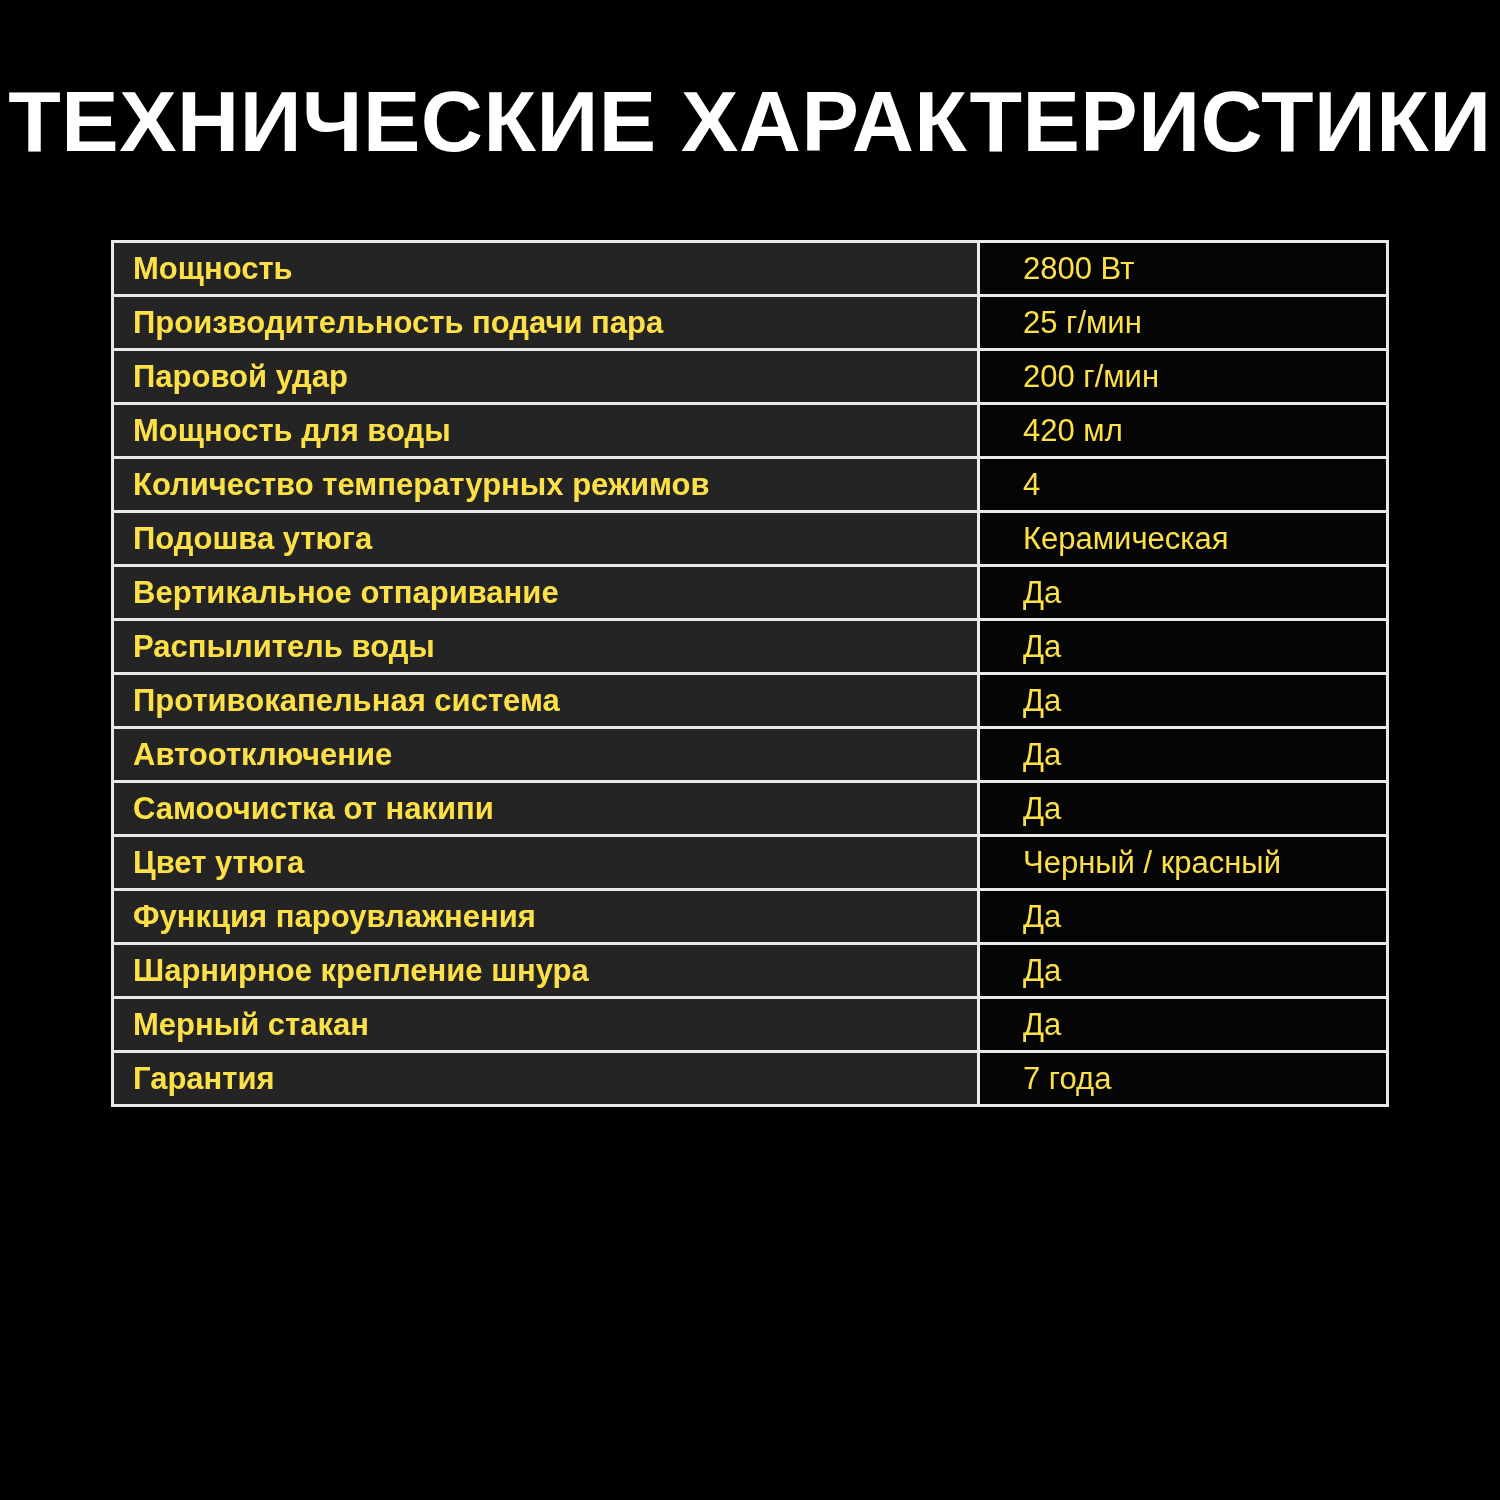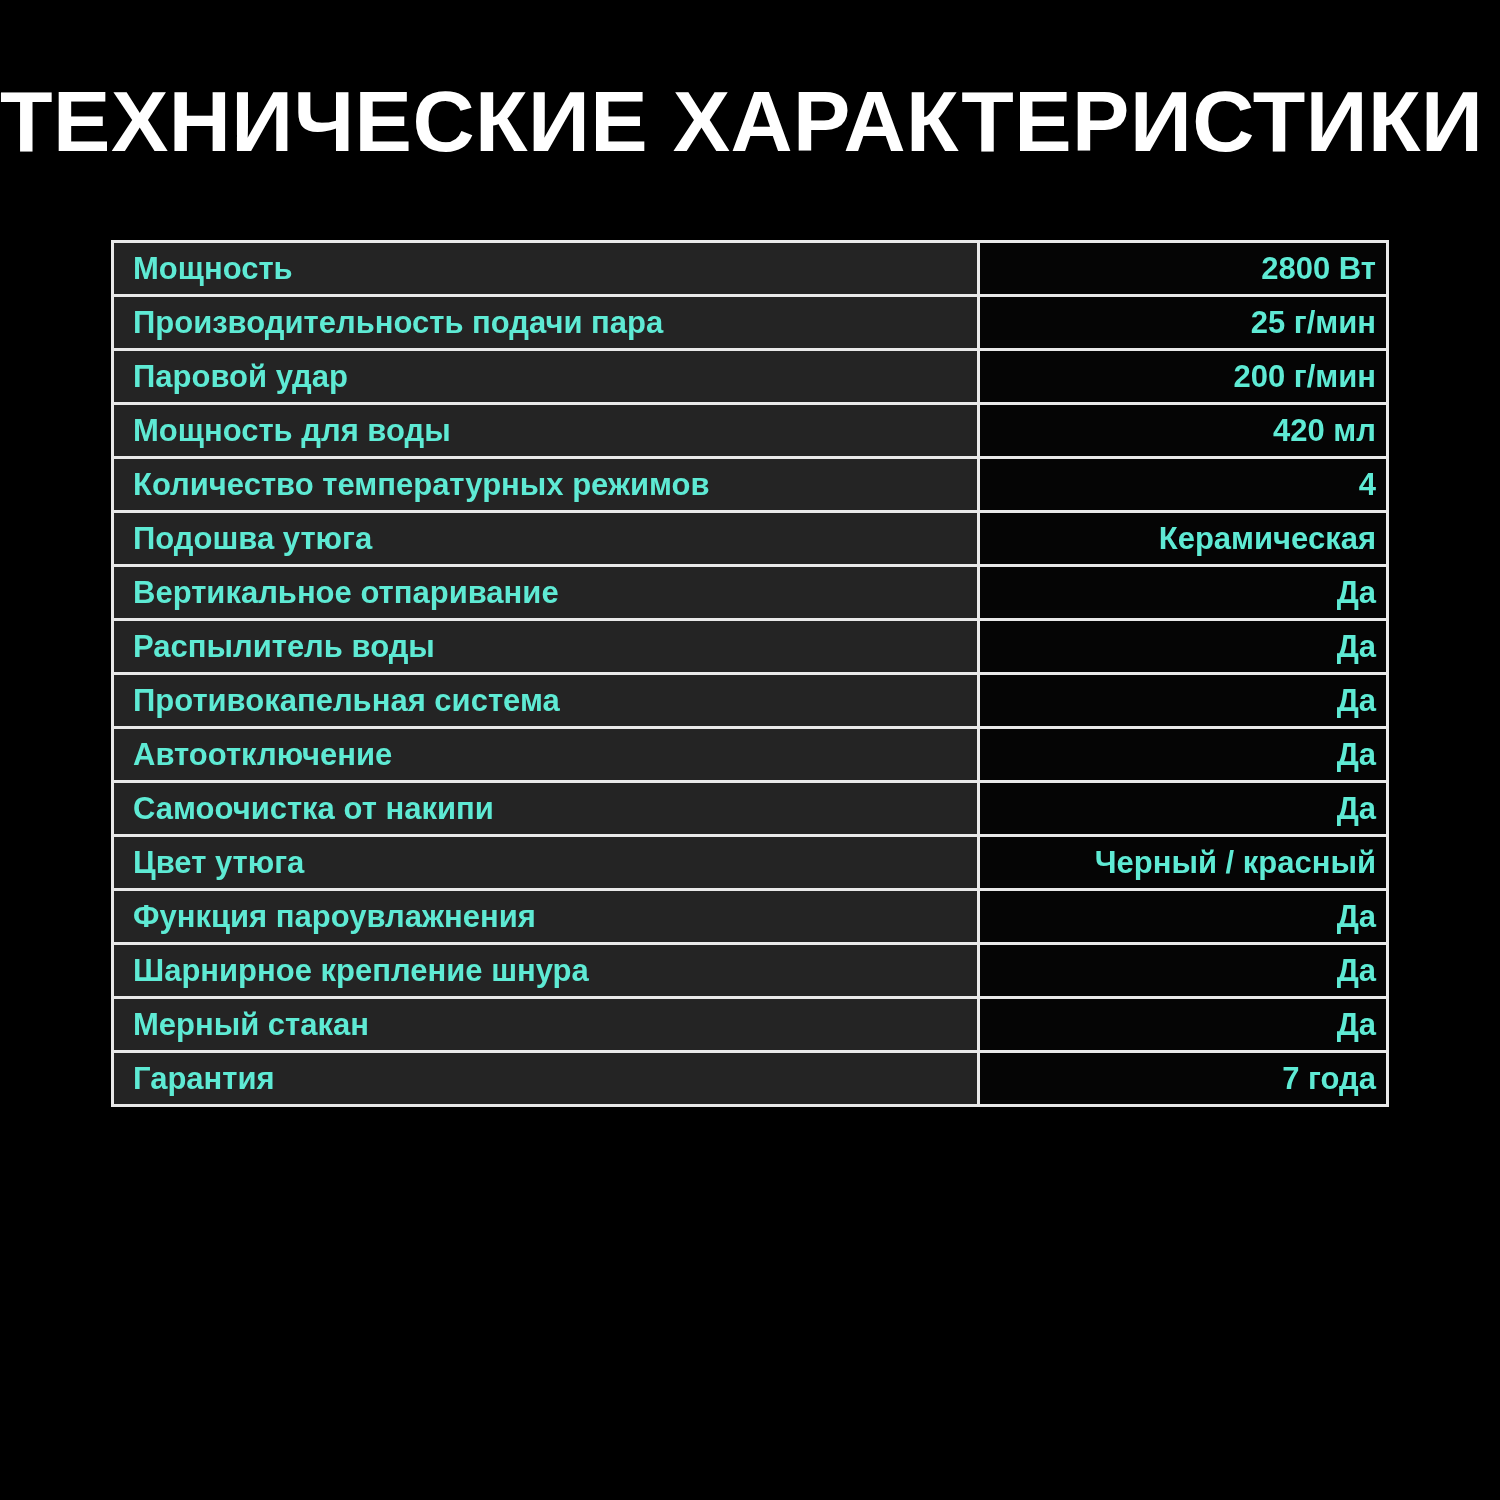--- a/index.html
+++ b/index.html
@@ -13,57 +13,56 @@
     font-family: "Liberation Sans", sans-serif;
     position: relative;
     overflow: hidden;
   }
   .title {
     position: absolute;
     top: 72px;
     left: 0;
     width: 1500px;
     margin: 0;
-    text-align: left;
+    text-align: center;
     color: #ffffff;
     font-size: 86px;
     font-weight: bold;
     letter-spacing: 0.5px;
     white-space: nowrap;
   }
   table.spec-table {
     position: absolute;
     left: 111px;
     top: 240px;
     width: 1278px;
     height: 866px;
     border-collapse: collapse;
     table-layout: fixed;
   }
   table.spec-table td {
     border: 3px solid #e9e9e9;
-    color: #5eead4;
+    color: #fde047;
     font-size: 31px;
     height: 51px;
     vertical-align: middle;
     white-space: nowrap;
     overflow: hidden;
   }
   td.label-cell {
     width: 834px;
     background: #242424;
     font-weight: bold;
     padding: 0 10px 0 19px;
   }
   td.value-cell {
     background: #050505;
-    font-weight: bold;
+    font-weight: normal;
     padding: 0 10px 0 43px;
     color: #f4f4f4;
-    text-align: right;
   }
 </style>
 </head>
 <body>
 
 <div>
   <h1 class="title">ТЕХНИЧЕСКИЕ ХАРАКТЕРИСТИКИ</h1>
 
   <table class="spec-table">
     <tbody id="spec-tbody">

